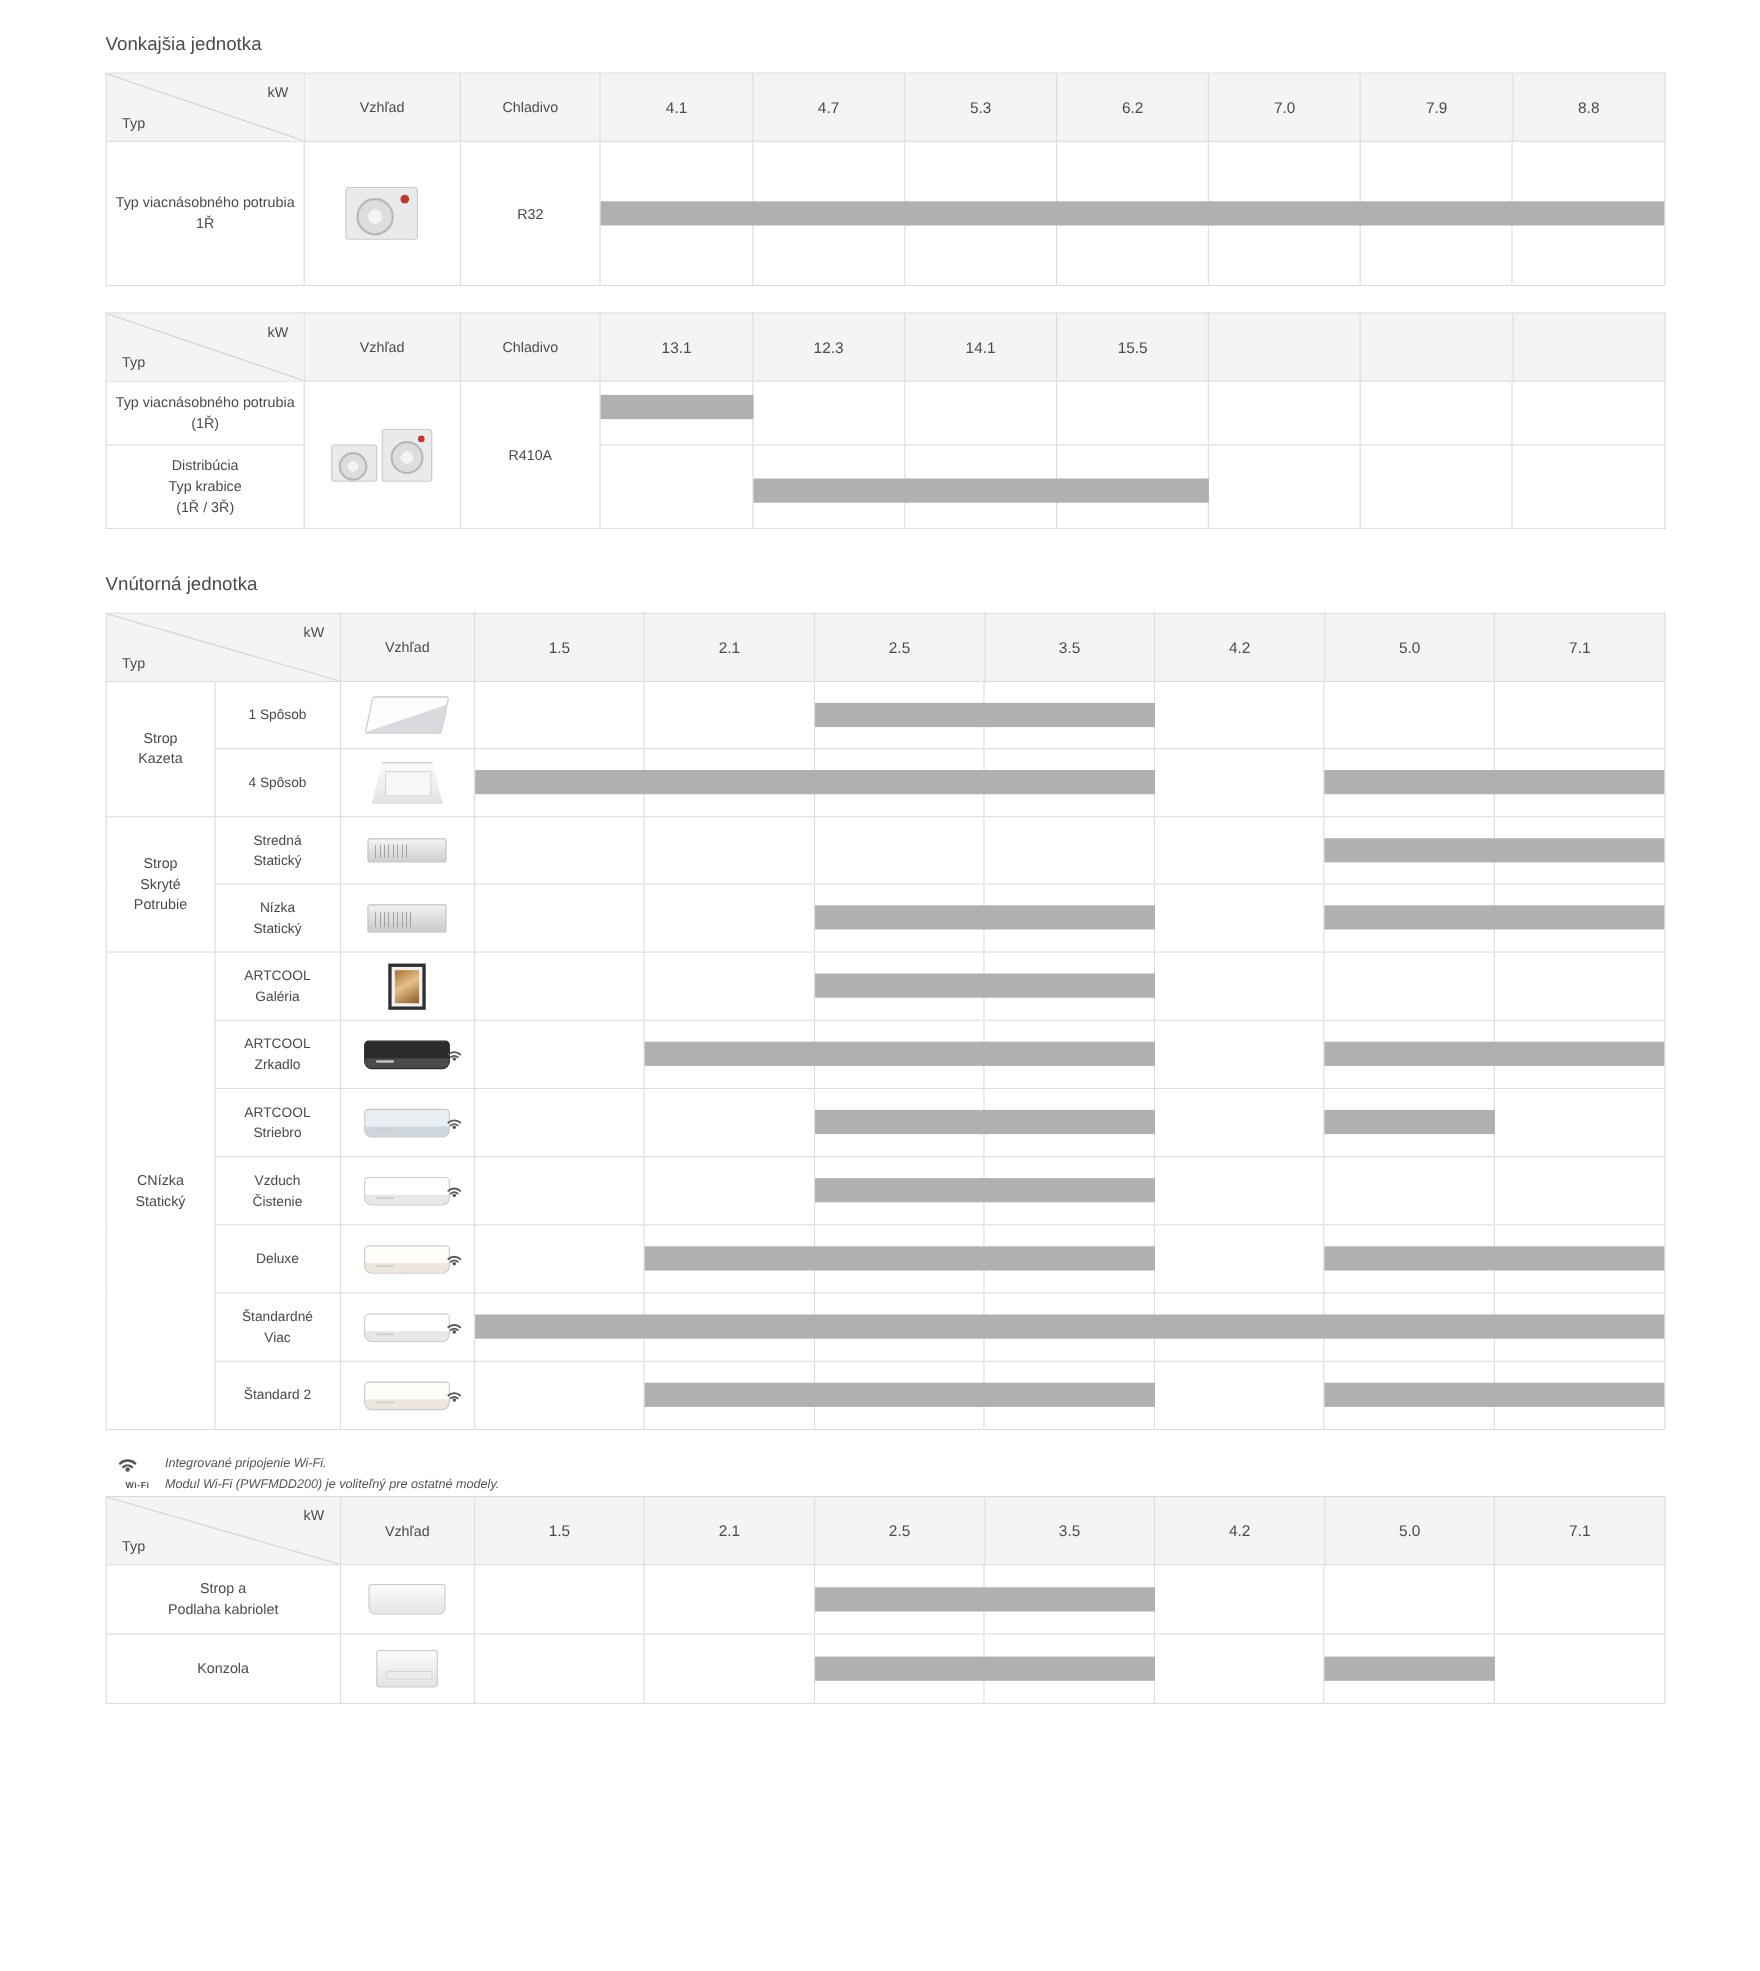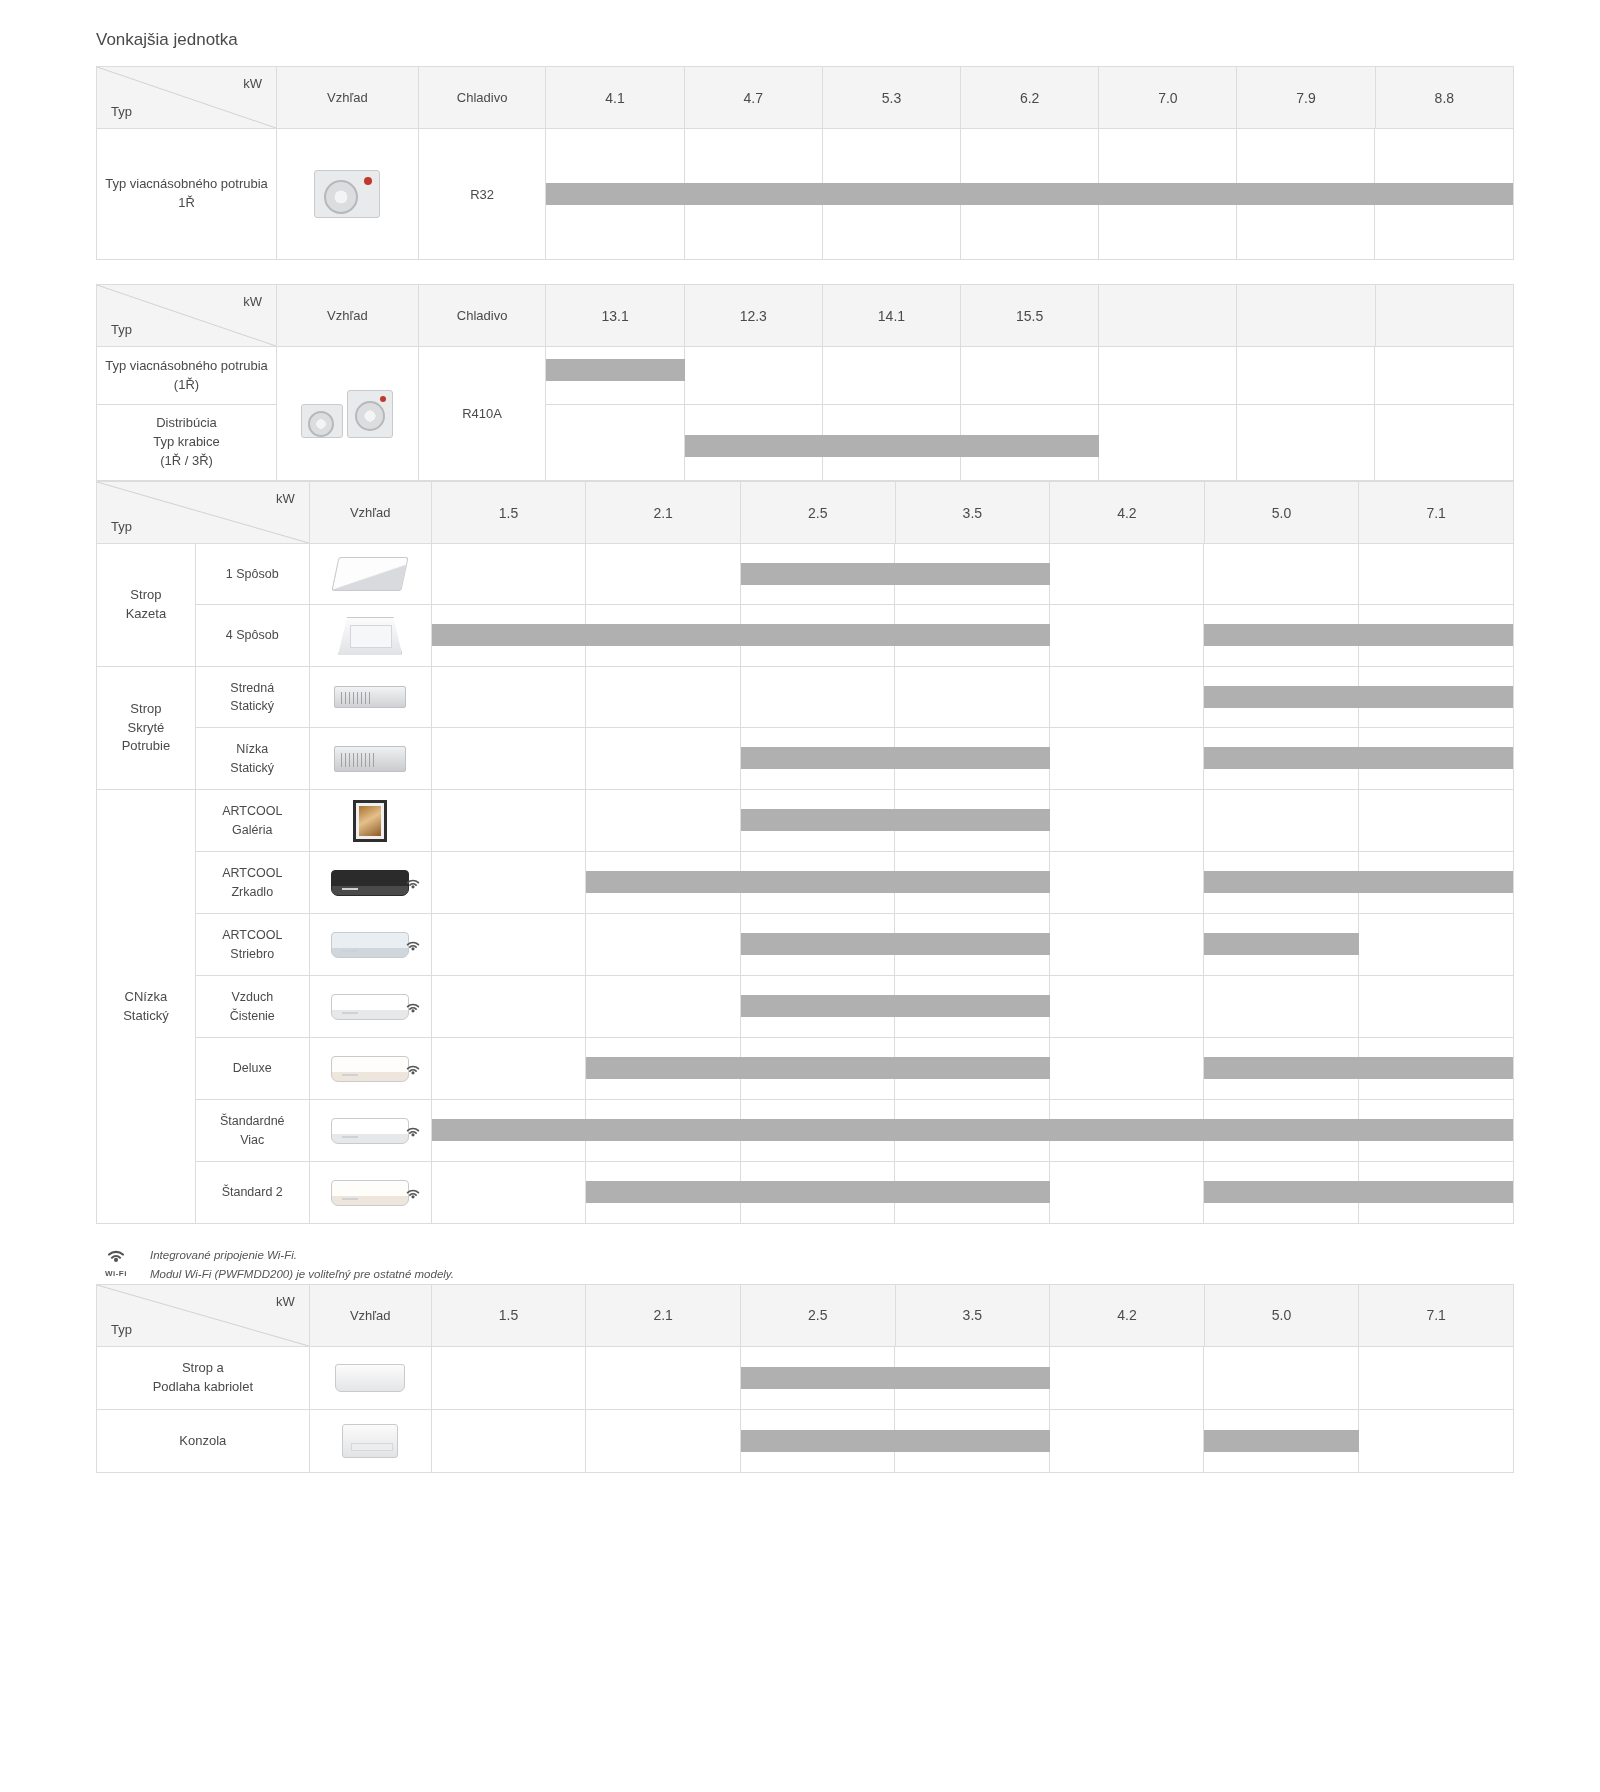--- a/index.html
+++ b/index.html
@@ -108,21 +108,21 @@
   .wall.cream { background: linear-gradient(180deg,#fffdfa 0 62%, #eee6dd 63% 100%); }
   .wall:after { content:""; position:absolute; left:10px; bottom:5px; width:16px; height:2px; background:#cfd1d4; }
 
   .consol { width: 56px; height: 34px; background: linear-gradient(180deg,#fbfbfb,#e2e3e5); border:1px solid #c9cacd; border-radius:3px; position:relative; }
   .consol:after { content:""; position:absolute; left:8px; bottom:6px; width:40px; height:6px; background:#eceded; border:1px solid #d6d7d9; }
   .floorceil { width: 70px; height: 28px; background: linear-gradient(180deg,#fcfcfc,#e4e5e7); border:1px solid #c9cacd; border-radius:3px 3px 6px 6px; }
 
   .wifi-mark { position: absolute; right: 8px; top: 6px; }
   .wifi-legend { display: flex; align-items: flex-start; gap: 14px; margin-left: 96px; margin-top: 22px; }
   .wifi-legend .txt { font-size: 11.5px; color: #555; line-height: 1.65; font-style: italic; }
-  .wifi-word { font-size: 8px; letter-spacing: .5px; font-weight: bold; color:#555; text-align:center; margin-top:1px;}
+  .wifi-word { font-size: 8px; letter-spacing: .5px; font-weight: bold; color:#555; text-align:right; margin-top:1px;}
 </style>
 </head>
 <body>
 
 <div class="page">
 
   <h2 class="section-title sp-top">Vonkajšia jednotka</h2>
 
   <table class="grid">
     <colgroup>
@@ -262,20 +262,21 @@
                 <div></div>
           </div>
           <div class="barstrip" style="left:14.2857%;width:42.857%;top:30px;"></div>
         </div>
       </td>
     </tr>
   </tbody>
     </table>
 
 
+  <h2 class="section-title" style="margin-top:40px">Vnútorná jednotka</h2>
 
   <table class="grid">
     <colgroup>
       <col style="width:85px">
         <col style="width:98px">
         <col style="width:105px">
       <col style="width:133px">
         <col style="width:133px">
         <col style="width:133px">
         <col style="width:133px">

